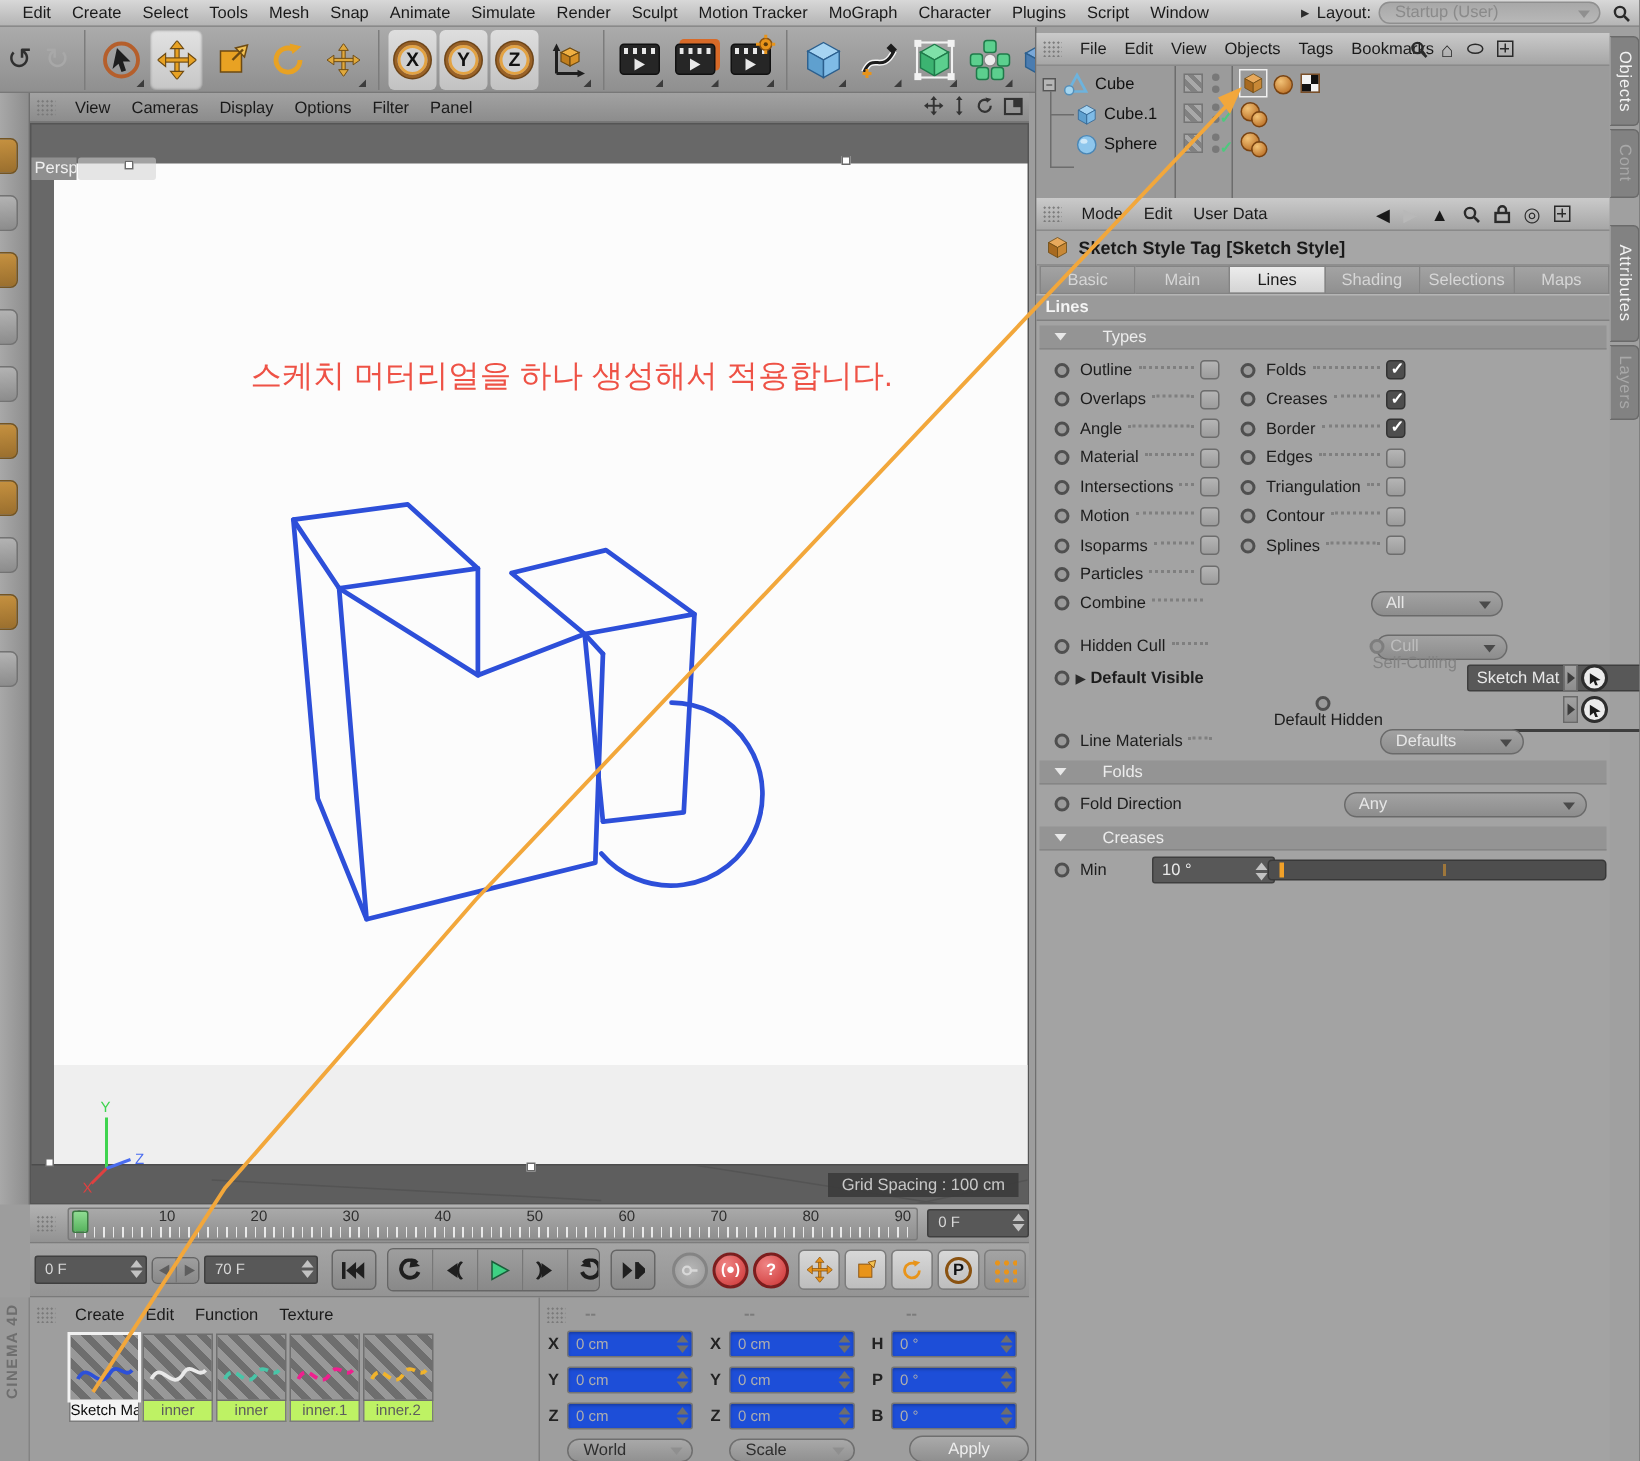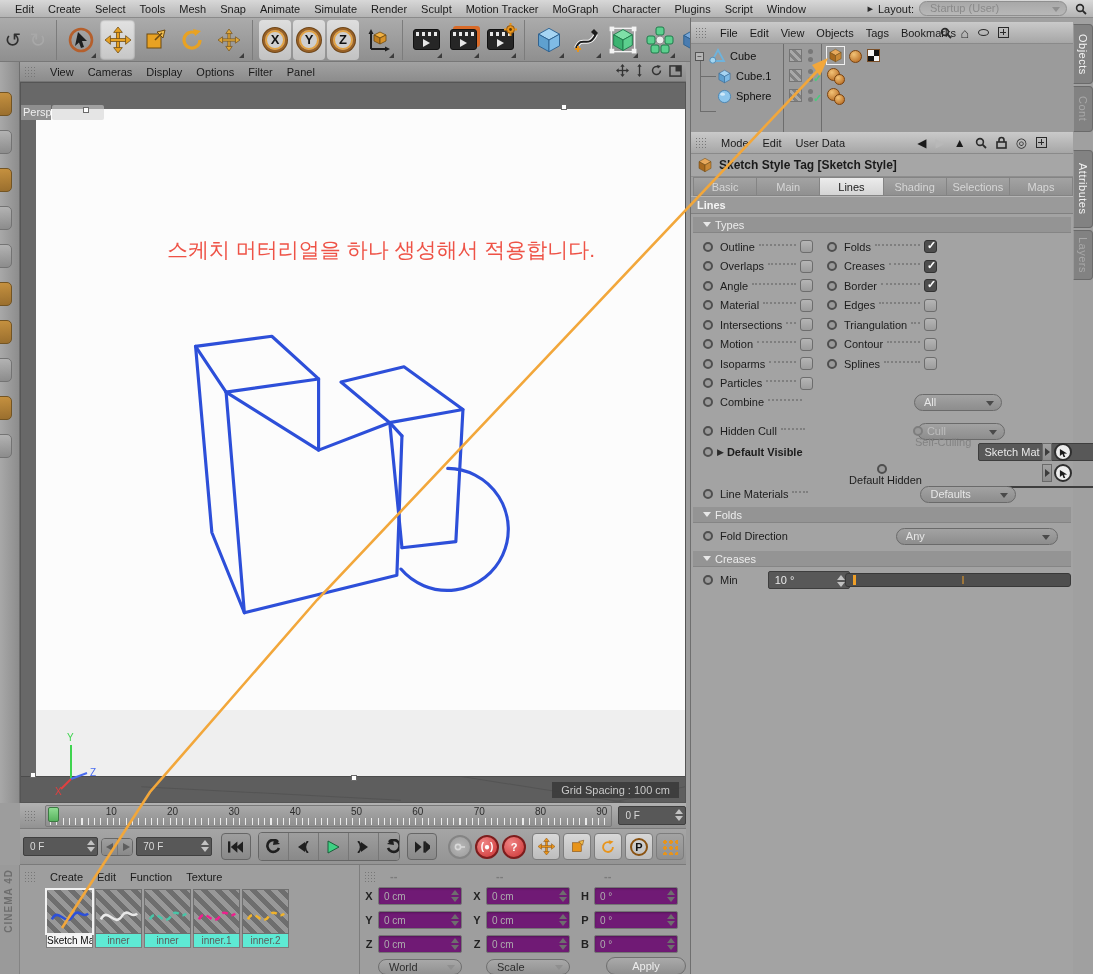--- a/index.html
+++ b/index.html
@@ -66,30 +66,30 @@
   .rbtn.off{background:radial-gradient(#b8b8b8,#9a9a9a);border-color:#848484;color:#cfcfcf;}
   .obtn{width:28px;height:27px;background:linear-gradient(#d8d8d8,#bdbdbd);border:1px solid #7d7d7d;border-radius:4px;display:flex;align-items:center;justify-content:center;flex:none;}
   .obtn.dark{background:linear-gradient(#a3a3a3,#8f8f8f);}
   #dotgrid{width:16px;height:16px;background-image:radial-gradient(#e8941a 40%,transparent 44%);background-size:6px 6px;}
   
   #matman{left:20px;top:865px;width:340px;height:109px;background:#9e9e9e;border-right:1px solid #7e7e7e;}
   #mat-menubar{position:absolute;top:2px;left:0;width:100%;height:19px;display:flex;align-items:center;}
   #mat-list{position:absolute;left:26px;top:24px;display:flex;gap:2px;}
   .mat{width:47px;}
   .mat-thumb{width:47px;height:45px;background:repeating-linear-gradient(45deg,#989898 0 5px,#6e6e6e 5px 10px);border:1px solid #6f6f6f;position:relative;}
-  .mat-label{height:14px;font-size:10px;text-align:center;background:#5eead4;color:#5c5c5c;border:1px solid #7c7c7c;border-top:none;overflow:hidden;white-space:nowrap;line-height:13px;}
+  .mat-label{height:14px;font-size:10px;text-align:center;background:#bef264;color:#5c5c5c;border:1px solid #7c7c7c;border-top:none;overflow:hidden;white-space:nowrap;line-height:13px;}
   .mat.sel .mat-thumb{outline:2px solid #f2f2f2;outline-offset:-1px;}
   .mat.sel .mat-label{background:#f4f4f4;color:#0a0a0a;}
   
   #coordpanel{left:360px;top:865px;width:330px;height:109px;background:#9e9e9e;}
   #coord-head{position:absolute;left:0;top:2px;width:100%;height:18px;display:flex;align-items:center;color:#7b7b7b;font-weight:bold;}
   .coord-col{position:absolute;top:22px;display:flex;flex-direction:column;gap:6px;}
   .crow{display:flex;align-items:center;gap:4px;height:18px;}
   .crow b{width:10px;font-size:11px;color:#222;text-align:center;}
-  .cfield{width:84px;height:18px;background:#701a75;border:1px solid #747474;border-radius:2px;color:#aeaeae;font-size:10px;display:flex;align-items:center;padding-left:5px;position:relative;box-shadow:inset 0 1px 2px rgba(0,0,0,.25);}
+  .cfield{width:84px;height:18px;background:#1d4ed8;border:1px solid #747474;border-radius:2px;color:#aeaeae;font-size:10px;display:flex;align-items:center;padding-left:5px;position:relative;box-shadow:inset 0 1px 2px rgba(0,0,0,.25);}
   .cfield .spin .up{border-bottom-color:#6e6e6e;} .cfield .spin .dn{border-top-color:#6e6e6e;}
   .cdrop{position:absolute;top:94px;width:84px;height:16px;background:linear-gradient(#a8a8a8,#919191);border:1px solid #6f6f6f;border-radius:8px;color:#2e2e2e;padding:1px 0 0 10px;}
   #apply-btn{position:absolute;left:246px;top:92px;width:80px;height:18px;background:linear-gradient(#aaa,#8f8f8f);border:1px solid #6f6f6f;border-radius:9px;color:#ededed;text-align:center;line-height:16px;}
   
   #c4d-strip{left:0;top:865px;width:20px;height:109px;background:#9a9a9a;border-right:1px solid #848484;}
   #c4d-strip span{position:absolute;left:3px;top:4px;writing-mode:vertical-rl;transform:rotate(180deg);font-size:10px;font-weight:bold;color:#6e6e6e;letter-spacing:1px;}
   
   #rightpanel{left:690px;top:18px;width:403px;height:956px;background:#a0a0a0;border-left:1px solid #6f6f6f;}
   .pm-menubar{position:absolute;left:0;width:382px;height:22px;background:linear-gradient(#cacaca,#a6a6a6);border-bottom:1px solid #8a8a8a;display:flex;align-items:center;}
   #om-body{position:absolute;left:0;top:26px;width:382px;height:88px;background:#9b9b9b;}
@@ -103,21 +103,21 @@
   #sketch-tag{position:absolute;width:17px;height:17px;outline:1.5px solid #f0f0f0;display:flex;align-items:center;justify-content:center;background:#9b9b9b;}
   .checker{position:absolute;width:13px;height:13px;border:1px solid #7a4f28;background:conic-gradient(#111 90deg,#f2f2f2 90deg 180deg,#111 180deg 270deg,#f2f2f2 270deg);background-size:12px 12px;}
   .treeline{position:absolute;background:#6d6d6d;}
   #am-title{position:absolute;left:0;top:136px;width:382px;height:23px;background:#a6a6a6;display:flex;align-items:center;font-weight:bold;font-size:12px;border-bottom:1px solid #8e8e8e;}
   #am-tabs{position:absolute;left:2px;top:159px;width:380px;height:19px;display:flex;}
   .am-tab{flex:1;background:linear-gradient(#a3a3a3,#909090);border:1px solid #848484;border-left:none;color:#d6d6d6;display:flex;align-items:center;justify-content:center;}
   .am-tab:first-child{border-left:1px solid #848484;}
   .am-tab.sel{background:linear-gradient(#ececec,#d4d4d4);color:#1a1a1a;}
   #am-body{position:absolute;left:0;top:178px;width:382px;height:778px;background:#a3a3a3;}
   .sec-head{position:absolute;left:0;width:382px;height:18px;background:#9a9a9a;border-top:1px solid #b5b5b5;border-bottom:1px solid #808080;color:#f4f4f4;font-weight:bold;display:flex;align-items:center;padding-left:6px;}
-  .sub-head{position:absolute;left:2px;width:378px;height:16px;background:#949494;color:#ececec;display:flex;align-items:center;padding-left:10px;border-bottom:1px solid #858585;}
+  .sub-head{position:absolute;left:2px;width:378px;height:16px;background:#949494;color:#ececec;display:flex;align-items:center;padding-left:10px;border-bottom:1px solid #858585;gap:20px;}
   .tri{display:inline-block;width:0;height:0;border-left:4px solid transparent;border-right:4px solid transparent;border-top:5px solid #e8e8e8;margin-right:4px;}
   .kf{width:10px;height:10px;border-radius:50%;border:2px solid #4f4f4f;background:#9a9a9a;flex:none;}
   .trow{display:flex;align-items:center;height:19.5px;}
   .tlabel{margin-left:7px;color:#1c1c1c;white-space:nowrap;}
   .leader{flex:1;border-bottom:2px dotted #7f7f7f;margin:0 4px 4px 4px;min-width:4px;}
   .cb{width:13px;height:13px;border-radius:3px;background:linear-gradient(#b5b5b5,#9c9c9c);border:1px solid #6d6d6d;position:relative;flex:none;}
   .cb.checked{background:#4e4e4e;border-color:#333;}
   .cb.checked::after{content:"✓";position:absolute;left:2px;top:-2px;color:#fff;font-size:11px;font-weight:bold;}
   .arow{position:absolute;display:flex;align-items:center;height:18px;}
   .dd{height:17px;background:linear-gradient(#a2a2a2,#8d8d8d);border:1px solid #6a6a6a;border-radius:9px;color:#e6e6e6;padding:1px 18px 0 9px;position:relative;white-space:nowrap;overflow:hidden;}

